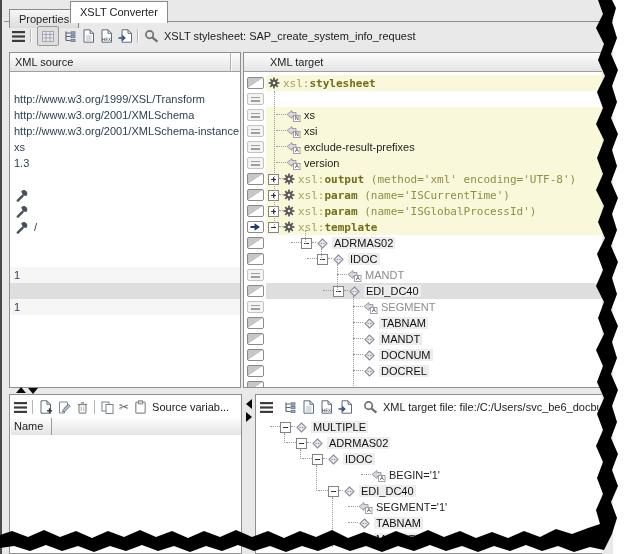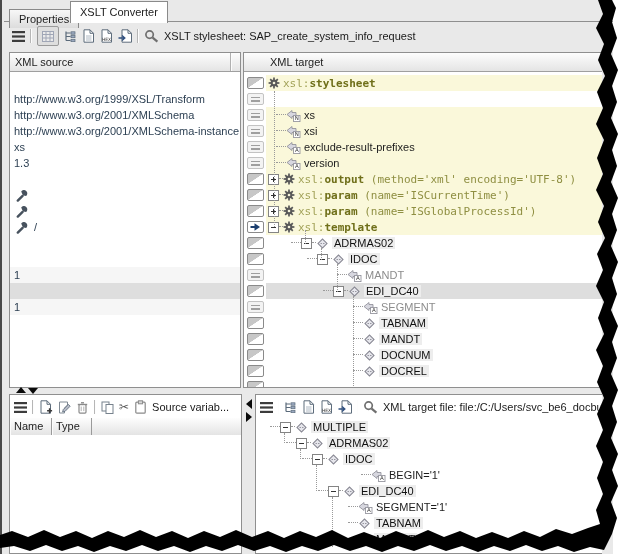--- a/index.html
+++ b/index.html
@@ -676,21 +676,21 @@
           <span class="icon">
             <span style="font-size:12px;color:#555;line-height:12px;">✂</span>
           </span>
           <span class="icon">
             <svg width="13" height="14" viewBox="0 0 13 14">
               <rect x="1.8" y="2.2" width="9.4" height="11" rx="1" fill="#fff" stroke="#8a8a8a" stroke-width="1.2"></rect>
               <rect x="4.4" y="0.8" width="4.2" height="3" fill="#d8d8d8" stroke="#8a8a8a" stroke-width="1"></rect>
             </svg>
           </span>
         </div>
-      <div class="grid-hdr" style="position:absolute;left:0;right:0;top:23px;">
+      <div class="grid-hdr" style="position:absolute;left:0;right:0;top:23px;flex-direction:column;">
         <div class="cell" style="width:42px;">Name</div>
         <div class="cell" style="width:40px;">Type</div>
       </div>
       <div style="position:absolute;left:0;right:0;top:40px;bottom:0;background:#fff;"></div>
     </div>
 
     <div style="position:absolute;left:243px;top:394px;width:10px;height:140px;">
       <span class="tri left" style="position:absolute;left:1px;top:5px;"></span>
       <span class="tri right" style="position:absolute;left:1px;top:18px;"></span>
     </div>

